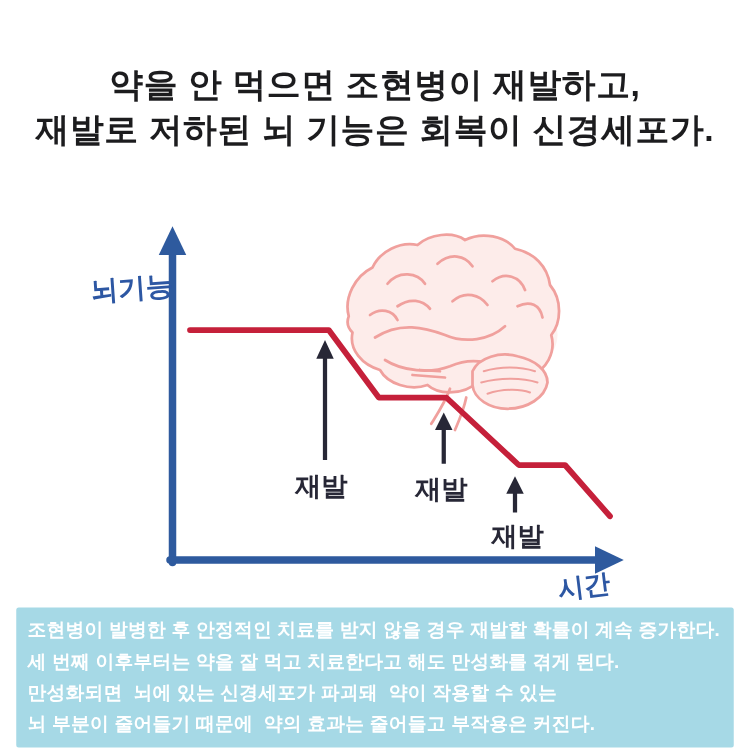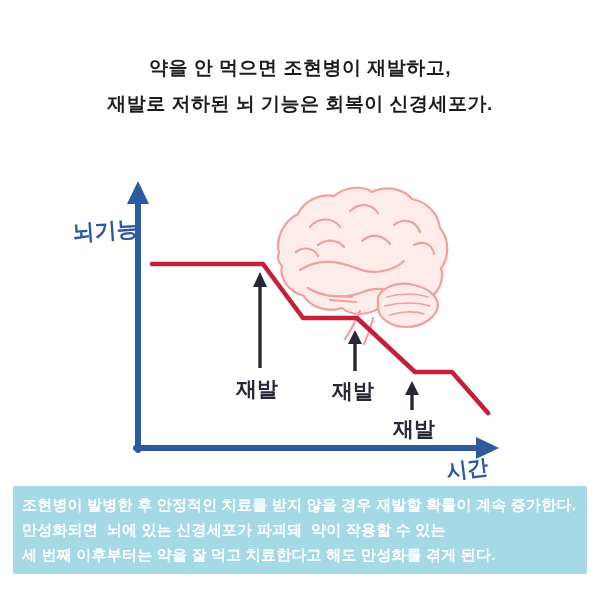--- a/index.html
+++ b/index.html
@@ -2,27 +2,27 @@
 <html><head>
 <meta charset="utf-8">
 <style>
   html,body{margin:0;padding:0;background:#fff;}
   #stage{
     position:relative;width:600px;height:600px;background:#ffffff;overflow:hidden;
     font-family:"Liberation Sans",sans-serif;
   }
   .title{
     position:absolute;left:0;top:50px;width:600px;text-align:center;
-    color:#1c1c1e;font-size:19px;font-weight:700;line-height:36px;letter-spacing:.5px;
+    color:#1c1c1e;font-size:27px;font-weight:700;line-height:36px;letter-spacing:.5px;
   }
   .chart-svg{position:absolute;left:0;top:0;width:600px;height:600px;}
   .axis-label{fill:#2d57a3;font-weight:700;font-family:"Liberation Sans",sans-serif;}
   .relapse-label{fill:#272736;font-weight:700;font-family:"Liberation Sans",sans-serif;}
   .infobox{
-    position:absolute;left:13px;top:486px;width:574px;height:88px;
+    position:absolute;left:13px;top:486px;width:574px;height:112px;
     background:#a6d9e6;border-radius:2px;box-sizing:border-box;
     padding:6px 0 0 9px;
   }
   .caption-line{
     color:#ffffff;font-size:15px;font-weight:700;line-height:25px;
     white-space:pre;letter-spacing:.2px;
   }
 </style>
 </head>
 <body>
@@ -85,17 +85,18 @@
 
     <text class="axis-label" x="106" y="238" font-size="22" text-anchor="middle" transform="rotate(-4 106 238)">뇌기능</text>
     <text class="axis-label" x="468" y="476" font-size="21" text-anchor="middle" transform="rotate(-7 468 476)">시간</text>
     <text class="relapse-label" x="257" y="396" font-size="21" text-anchor="middle">재발</text>
     <text class="relapse-label" x="353" y="398" font-size="21" text-anchor="middle">재발</text>
     <text class="relapse-label" x="414" y="436" font-size="21" text-anchor="middle">재발</text>
   </svg>
 
   <div class="infobox">
     <div class="caption-line">조현병이 발병한 후 안정적인 치료를 받지 않을 경우 재발할 확률이 계속 증가한다.</div>
+    <div class="caption-line">세 번째 이후부터는 약을 잘 먹고 치료한다고 해도 만성화를 겪게 된다.</div>
     <div class="caption-line">만성화되면  뇌에 있는 신경세포가 파괴돼  약이 작용할 수 있는</div>
-    <div class="caption-line">세 번째 이후부터는 약을 잘 먹고 치료한다고 해도 만성화를 겪게 된다.</div>
+    <div class="caption-line">뇌 부분이 줄어들기 때문에  약의 효과는 줄어들고 부작용은 커진다.</div>
   </div>
 
 </div>
 
 </body></html>

